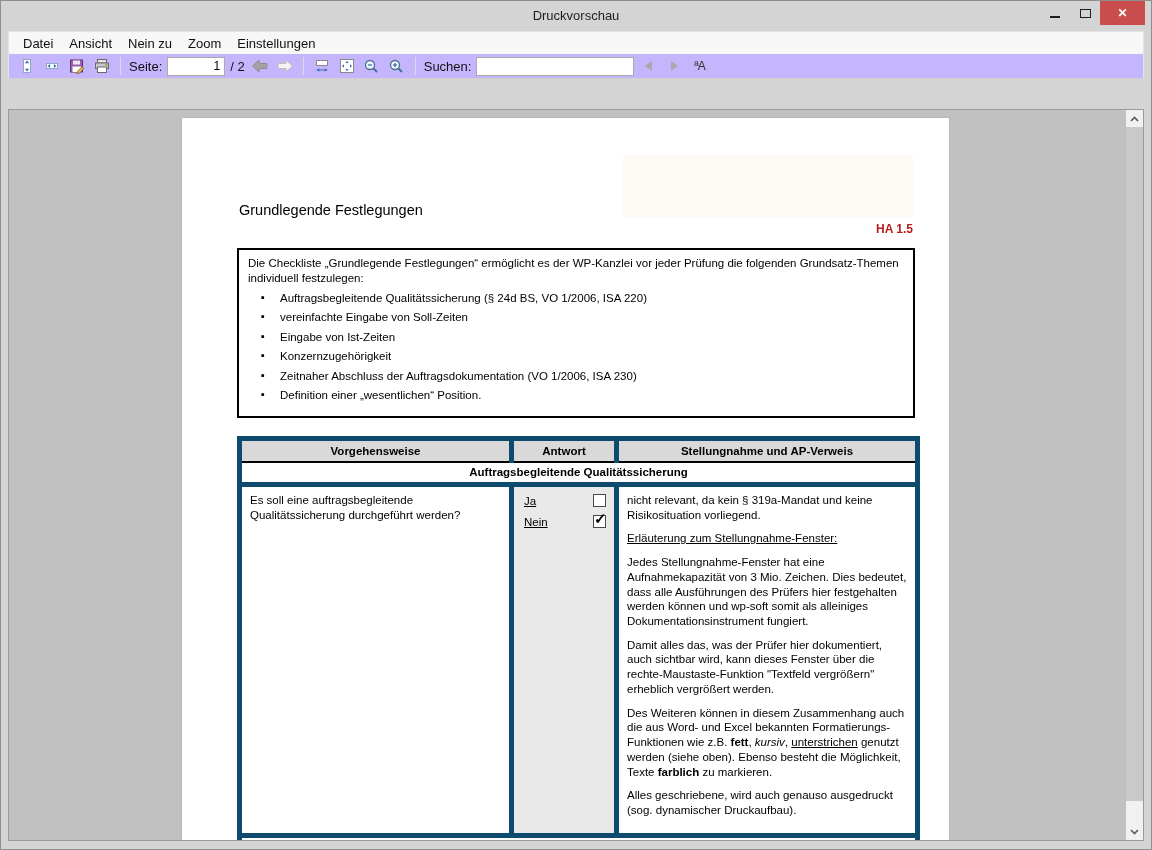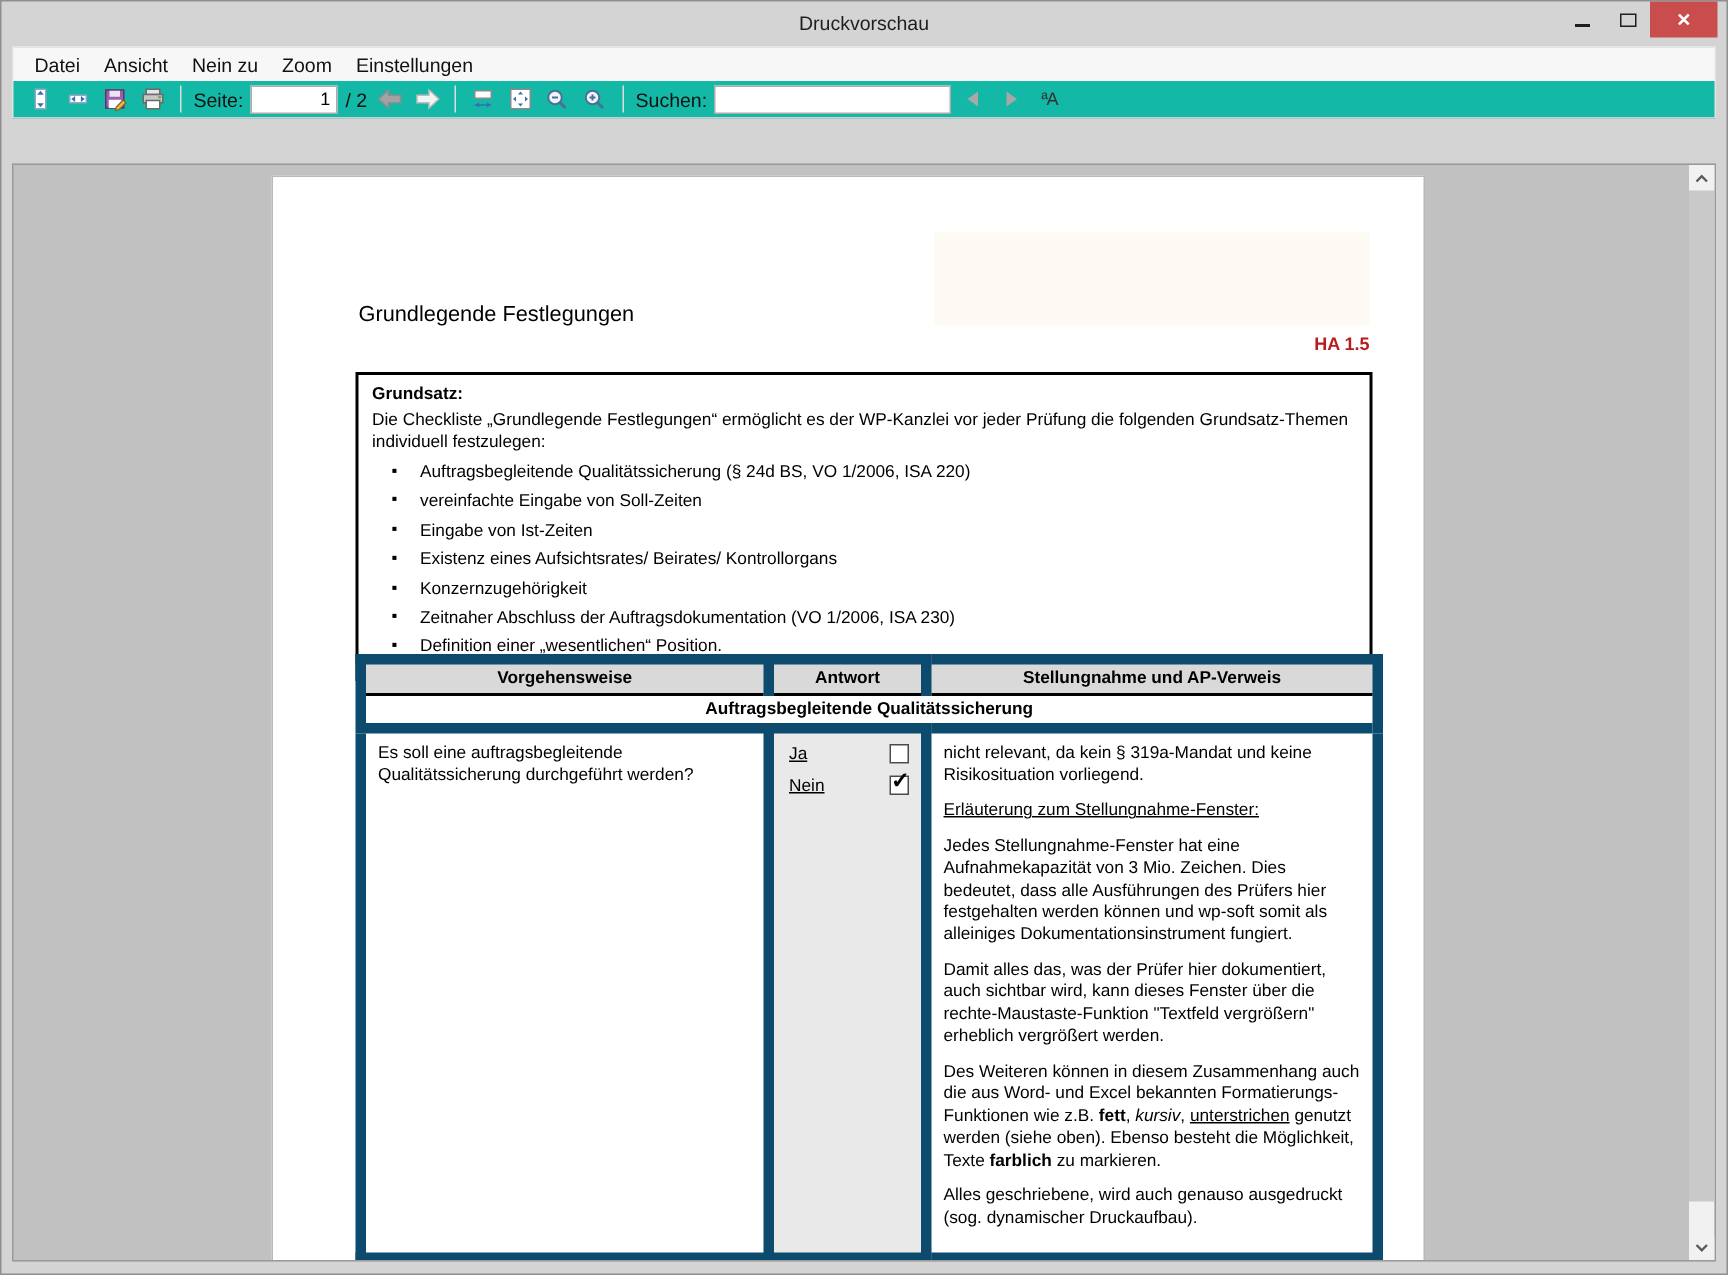--- a/index.html
+++ b/index.html
@@ -16,21 +16,21 @@
   .win-btn.close { width:45px; background:#c94d4d; color:#fff; font-size:12px; font-weight:bold; }
   .min-glyph { width:10px; height:2px; background:#1e1e1e; margin-top:8px; }
   .max-glyph { width:11px; height:9px; border:1.5px solid #1e1e1e; background:transparent; }
 
   
   .client { position:absolute; left:7px; right:7px; top:30px; bottom:8px; }
   .menubar { height:23px; background:#f7f7f7; border:1px solid #e3e3e3; border-bottom:none; display:flex; align-items:center; padding-left:6px; font-size:13px; color:#111; }
   .menu-item { padding:0 8px; height:100%; display:flex; align-items:center; }
 
   
-  .toolbar { height:25px; background:#14b8a6; border-left:1px solid #e3e3e3; border-right:1px solid #e3e3e3; border-bottom:1px solid #cfcfcf; display:flex; align-items:center; gap:5px; padding-left:8px; font-size:13px; color:#111; }
+  .toolbar { height:25px; background:#c4b5fd; border-left:1px solid #e3e3e3; border-right:1px solid #e3e3e3; border-bottom:1px solid #cfcfcf; display:flex; align-items:center; gap:5px; padding-left:8px; font-size:13px; color:#111; }
   .tbtn { width:20px; height:20px; display:flex; align-items:center; justify-content:center; }
   .tsep { width:1px; height:18px; background:#dcdcdc; margin:0 3px; }
   .page-input { width:58px; height:19px; border:1px solid #ababab; background:#fff; font-size:12px; text-align:right; padding-right:4px; font-family:"Liberation Sans",sans-serif; }
   .search-input { width:158px; height:19px; border:1px solid #ababab; background:#fff; font-size:12px; padding:0 4px; font-family:"Liberation Sans",sans-serif; }
   .match-case { font-size:12px; color:#333; letter-spacing:-1px; }
 
   
   .viewport { position:absolute; left:0; right:0; top:78px; bottom:0; background:#c1c1c1; border:1px solid #9a9a9a; overflow:hidden; }
   .page { position:absolute; left:172px; top:7px; width:769px; height:1200px; background:#ffffff; border:1px solid #b8b8b8; }
 
@@ -45,21 +45,21 @@
   .logo-ghost { position:absolute; left:441px; top:37px; width:290px; height:62px; background:#fcfaf2; }
   .doc-ref { position:absolute; right:36px; top:104px; font-size:12px; font-weight:bold; color:#b91c1c; }
 
   .g-box { position:absolute; left:55px; top:130px; width:678px; border:2px solid #000; padding:6px 9px 8px; font-size:11.5px; line-height:1.3; color:#000; }
   .g-head { font-weight:bold; margin-bottom:2px; }
   .g-box ul { list-style:none; margin-top:5px; }
   .g-box li { position:relative; padding-left:32px; margin-bottom:4.5px; }
   .g-box li::before { content:"▪"; position:absolute; left:13px; top:-1px; font-size:11px; }
 
   .main-table { position:absolute; left:55px; top:318px; width:678px; border-collapse:collapse; font-size:11.5px; color:#000; table-layout:fixed; }
-  .main-table th, .main-table td { border:7px solid #0c4a6e; }
+  .main-table th, .main-table td { border:5px solid #0c4a6e; }
   .main-table { border:2px solid #000; }
   .main-table th { background:#d9d9d9; font-weight:bold; height:23px; border-bottom:2px solid #000; }
   .section-cell { font-weight:bold; text-align:center; height:23px; border-top:2px solid #000 !important; border-bottom:2px solid #000 !important; }
   .q-cell { vertical-align:top; padding:6px 8px; line-height:1.32; }
   .a-cell { background:#e9e9e9; vertical-align:top; padding:7px 8px 0 10px;text-decoration:underline; }
   .c-cell { vertical-align:top; padding:6px 8px; line-height:1.28; }
   .c-cell p { margin-bottom:9px; }
   .u-head { text-decoration:underline; }
   .check-row { display:flex; align-items:center; justify-content:space-between; margin-bottom:8px; }
   .cb { position:relative; width:13px; height:13px; background:#fff; border:1.5px solid #4a4a4a; flex:0 0 auto; }
@@ -195,27 +195,25 @@
     </div>
 
     <div class="viewport">
 
       <div class="page">
         <div class="logo-ghost"></div>
         <div class="doc-title">Grundlegende Festlegungen</div>
         <div class="doc-ref">HA 1.5</div>
 
         <div class="g-box">
-          <div class="g-head">Grundsatz:</div>
           <div>Die Checkliste „Grundlegende Festlegungen“ ermöglicht es der WP-Kanzlei vor jeder Prüfung die folgenden Grundsatz-Themen individuell festzulegen:</div>
           <ul>
             <li>Auftragsbegleitende Qualitätssicherung (§ 24d BS, VO 1/2006, ISA 220)</li>
             <li>vereinfachte Eingabe von Soll-Zeiten</li>
             <li>Eingabe von Ist-Zeiten</li>
-            <li>Existenz eines Aufsichtsrates/ Beirates/ Kontrollorgans</li>
             <li>Konzernzugehörigkeit</li>
             <li>Zeitnaher Abschluss der Auftragsdokumentation (VO 1/2006, ISA 230)</li>
             <li>Definition einer „wesentlichen“ Position.</li>
           </ul>
         </div>
 
         <table class="main-table">
           <colgroup>
               <col style="width:272px">
               <col style="width:105px">

